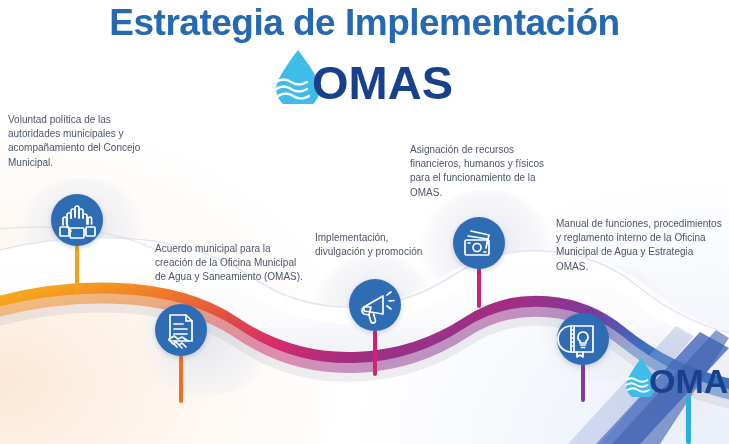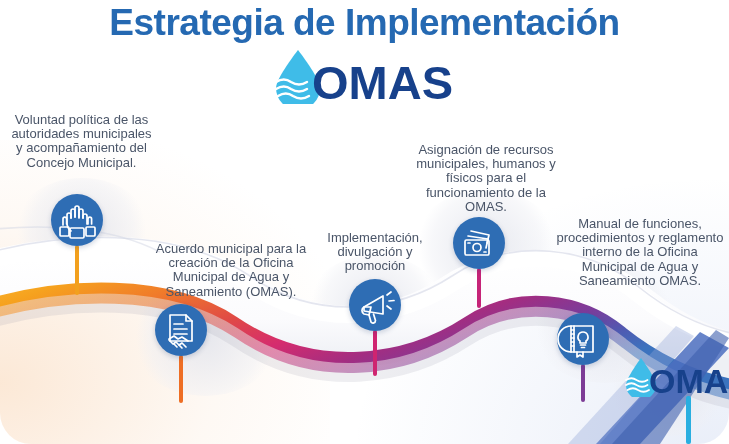--- a/index.html
+++ b/index.html
@@ -1,21 +1,21 @@
 <!DOCTYPE html>
 <html><head>
 <meta charset="utf-8">
 <style>
   html,body{margin:0;padding:0;}
   body{
     width:729px;height:444px;overflow:hidden;position:relative;
     background:#ffffff;
     font-family:"Liberation Sans", sans-serif;
   }
-  #stage{position:absolute;inset:0;width:729px;height:444px;overflow:hidden;border-radius:31px;}
+  #stage{position:absolute;inset:0;width:729px;height:444px;overflow:hidden;}
 
   
   .bg-warm{
     position:absolute;left:0;top:140px;width:330px;height:304px;
     background:radial-gradient(ellipse at 0% 80%, rgba(244,180,120,0.30) 0%, rgba(248,210,175,0.14) 45%, rgba(255,255,255,0) 78%);
     pointer-events:none;
   }
   .bg-cool{
     position:absolute;right:-40px;bottom:-60px;width:420px;height:330px;
     background:radial-gradient(ellipse at 85% 85%, rgba(120,150,215,0.16) 0%, rgba(255,255,255,0) 70%);
@@ -35,22 +35,22 @@
   .logo-head{
     position:absolute;left:268px;top:48px;width:200px;height:56px;
   }
 
   
   #road{position:absolute;left:0;top:0;width:729px;height:444px;}
 
   
   .step{position:absolute;}
   .step .caption{
-    position:absolute;text-align:center;
-    font-size:13px;line-height:14.2px;color:#4A5568;
+    position:absolute;
+    font-size:10px;line-height:14.2px;color:#4A5568;
   }
   .pin-stem{position:absolute;width:4px;border-radius:2px;}
   .node{
     position:absolute;width:52px;height:52px;border-radius:50%;
     background:#2E6DB4;box-shadow:0 2px 5px rgba(40,70,120,0.22);
   }
   .node svg{position:absolute;left:0;top:0;}
 
   
   .logo-foot{position:absolute;left:620px;top:357px;width:118px;height:40px;}
@@ -199,37 +199,37 @@
           <path d="M15 28 l19 -11 v18 l-19 -3 Z"></path>
           <path d="M15 28 a4 4 0 0 0 0 7 l5 1 2 -8 Z"></path>
           <path d="M20 36 l2 7 a2.5 2.5 0 0 0 4.5 -1.5 l-2 -6.5"></path>
           <path d="M38 16 l4 -3 M40 22 l5 -0.5 M38 27 l4 3"></path>
         </g>
       </svg>
     </div>
   </div>
 
   <div class="step">
-    <div class="caption" style="left:410px;top:143px;width:152px;">Asignación de recursos municipales, humanos y físicos para el funcionamiento de la OMAS.</div>
+    <div class="caption" style="left:410px;top:143px;width:152px;">Asignación de recursos financieros, humanos y físicos para el funcionamiento de la OMAS.</div>
     <div class="pin-stem" style="left:477px;top:268px;height:40px;background:#C62478;"></div>
     <div class="node" style="left:453px;top:217px;">
       <svg width="52" height="52" viewBox="0 0 52 52">
         <g fill="none" stroke="#FFFFFF" stroke-width="1.7" stroke-linejoin="round" stroke-linecap="round">
           <path d="M18 14 l18 4 -2 8"></path>
           <path d="M15 19 l20 3 -2 9"></path>
           <rect x="12" y="23" width="24" height="15" rx="1.4"></rect>
           <circle cx="24" cy="30.5" r="4"></circle>
           <path d="M15 26 h2 M31 35 h2"></path>
         </g>
       </svg>
     </div>
   </div>
 
   <div class="step">
-    <div class="caption" style="left:556px;top:217px;width:168px;">Manual de funciones, procedimientos y reglamento interno de la Oficina Municipal de Agua y Saneamiento OMAS.</div>
+    <div class="caption" style="left:556px;top:217px;width:168px;">Manual de funciones, procedimientos y reglamento interno de la Oficina Municipal de Agua y Estrategia OMAS.</div>
     <div class="pin-stem" style="left:581px;top:364px;height:38px;background:#7D3C96;"></div>
     <div class="node" style="left:557px;top:313px;">
       <svg width="52" height="52" viewBox="0 0 52 52">
         <g fill="none" stroke="#FFFFFF" stroke-width="1.7" stroke-linejoin="round" stroke-linecap="round">
           <path d="M14 13 h22 v26 h-22 Z"></path>
           <path d="M14 13 a3 3 0 0 0 0 26"></path>
           <path d="M17 13 v26"></path>
           <path d="M14.5 17 h2.5 M14.5 21 h2.5 M14.5 25 h2.5 M14.5 29 h2.5 M14.5 33 h2.5"></path>
           <path d="M26 19 a5 5 0 0 1 3 9 v2 h-6 v-2 a5 5 0 0 1 3 -9 Z"></path>
           <path d="M23.5 32 h5 M24.5 34.5 h3"></path>

